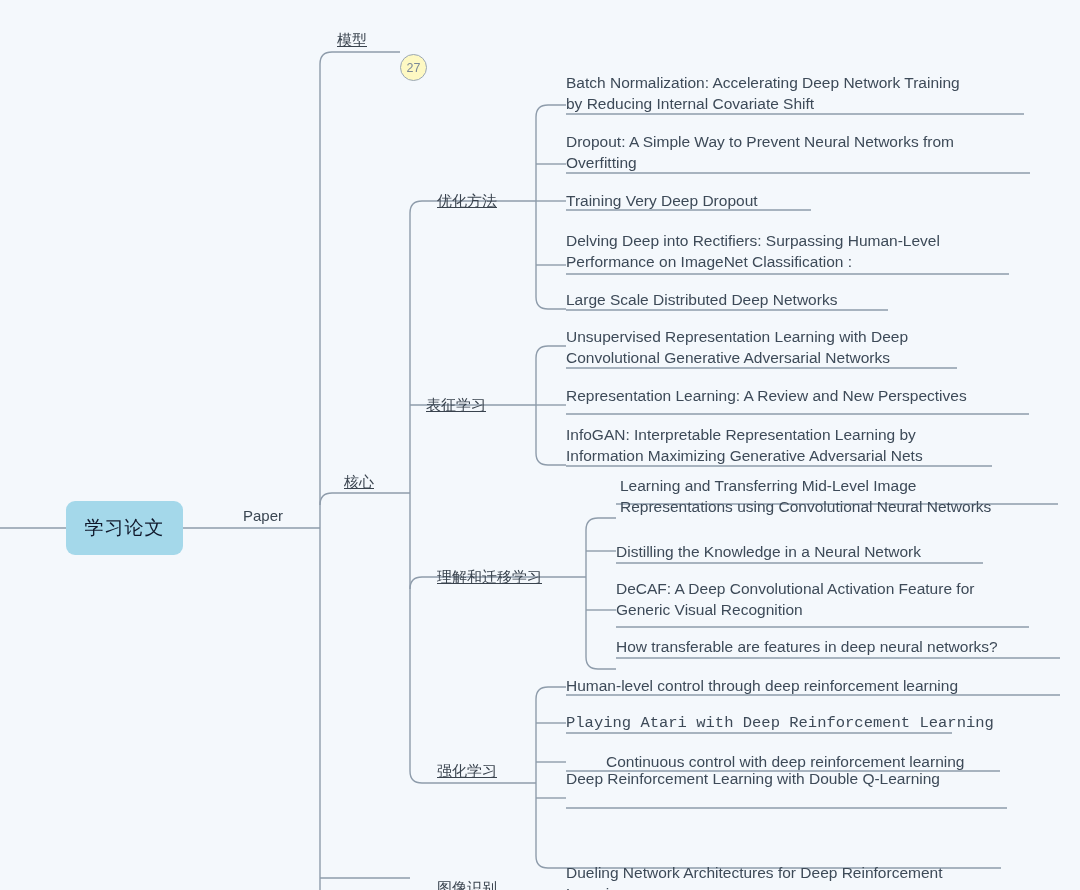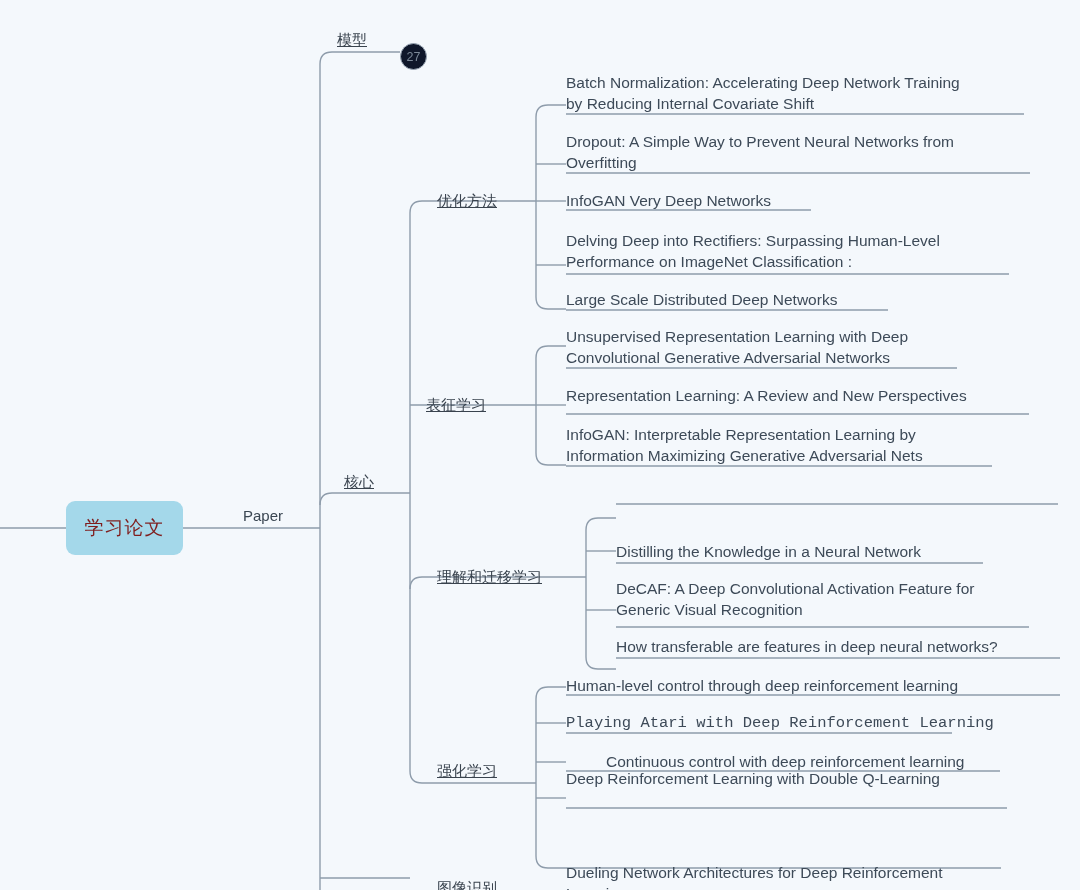--- a/index.html
+++ b/index.html
@@ -37,21 +37,21 @@
     width: 117px;
     height: 54px;
     background: #a4d8ea;
     border-radius: 9px;
     display: flex;
     align-items: center;
     justify-content: center;
   }
   .root-node span {
     font-size: 19px;
-    color: #7f1d1d;
+    color: #0f172a;
     letter-spacing: 1px;
   }
   
   .edge-label {
     position: absolute;
     font-size: 15px;
     color: #3a4652;
     white-space: nowrap;
   }
   .branch-label {
@@ -75,21 +75,22 @@
     width: 27px;
     height: 27px;
     border-radius: 50%;
     border: 1.3px solid #9aa7b5;
     box-sizing: border-box;
     display: flex;
     align-items: center;
     justify-content: center;
     font-size: 12.5px;
     color: #7c8998;
-    background: #0f172a;
+    background: #fef9c3;
+    margin-top: 11px;
   }
 </style>
 </head>
 <body>
 
 <svg id="canvas" viewBox="0 0 1080 890" xmlns="http://www.w3.org/2000/svg">
   <g fill="none" stroke="#8e9cab" stroke-width="1.4">
 
     <path d="M0,528 L66,528"></path>
 
@@ -174,31 +175,33 @@
   <div class="branch-label" style="left:437px; top:192px;">优化方法</div>
   <div class="branch-label" style="left:426px; top:396px;">表征学习</div>
   <div class="branch-label" style="left:437px; top:568px;">理解和迁移学习</div>
   <div class="branch-label" style="left:437px; top:762px;">强化学习</div>
   <div class="branch-label" style="left:437px; top:879px; color:#39434e;">图像识别</div>
 
   <div class="leaf" style="left:566px; top:72px; width:470px;">Batch Normalization: Accelerating Deep Network Training
 by Reducing Internal Covariate Shift</div>
   <div class="leaf" style="left:566px; top:131px; width:470px;">Dropout: A Simple Way to Prevent Neural Networks from
 Overfitting</div>
-  <div class="leaf" style="left:566px; top:190px; width:470px;">InfoGAN Very Deep Networks</div>
+  <div class="leaf" style="left:566px; top:190px; width:470px;">Training Very Deep Dropout</div>
   <div class="leaf" style="left:566px; top:230px; width:470px;">Delving Deep into Rectifiers: Surpassing Human-Level
 Performance on ImageNet Classification :</div>
   <div class="leaf" style="left:566px; top:289px; width:470px;">Large Scale Distributed Deep Networks</div>
 
   <div class="leaf" style="left:566px; top:326px; width:470px;">Unsupervised Representation Learning with Deep
 Convolutional Generative Adversarial Networks</div>
   <div class="leaf" style="left:566px; top:385px; width:480px;">Representation Learning: A Review and New Perspectives</div>
   <div class="leaf" style="left:566px; top:424px; width:480px;">InfoGAN: Interpretable Representation Learning by
 Information Maximizing Generative Adversarial Nets</div>
 
+  <div class="leaf" style="left:620px; top:475px; width:445px;">Learning and Transferring Mid-Level Image
+Representations using Convolutional Neural Networks</div>
   <div class="leaf" style="left:616px; top:541px; width:445px;">Distilling the Knowledge in a Neural Network</div>
   <div class="leaf" style="left:616px; top:578px; width:445px;">DeCAF: A Deep Convolutional Activation Feature for
 Generic Visual Recognition</div>
   <div class="leaf" style="left:616px; top:636px; width:450px;">How transferable are features in deep neural networks?</div>
 
   <div class="leaf" style="left:566px; top:675px; width:500px;">Human-level control through deep reinforcement learning</div>
   <div class="leaf" style="left:566px; top:713px; width:500px;font-family:Liberation Mono, monospace;">Playing Atari with Deep Reinforcement Learning</div>
   <div class="leaf" style="left:566px; top:751px; width:500px;margin-left:40px;">Continuous control with deep reinforcement learning</div>
   <div class="leaf" style="left:566px; top:768px; width:500px;">Deep Reinforcement Learning with Double Q-Learning</div>
   <div class="leaf" style="left:566px; top:826px; width:470px;margin-top:36px;">Dueling Network Architectures for Deep Reinforcement

